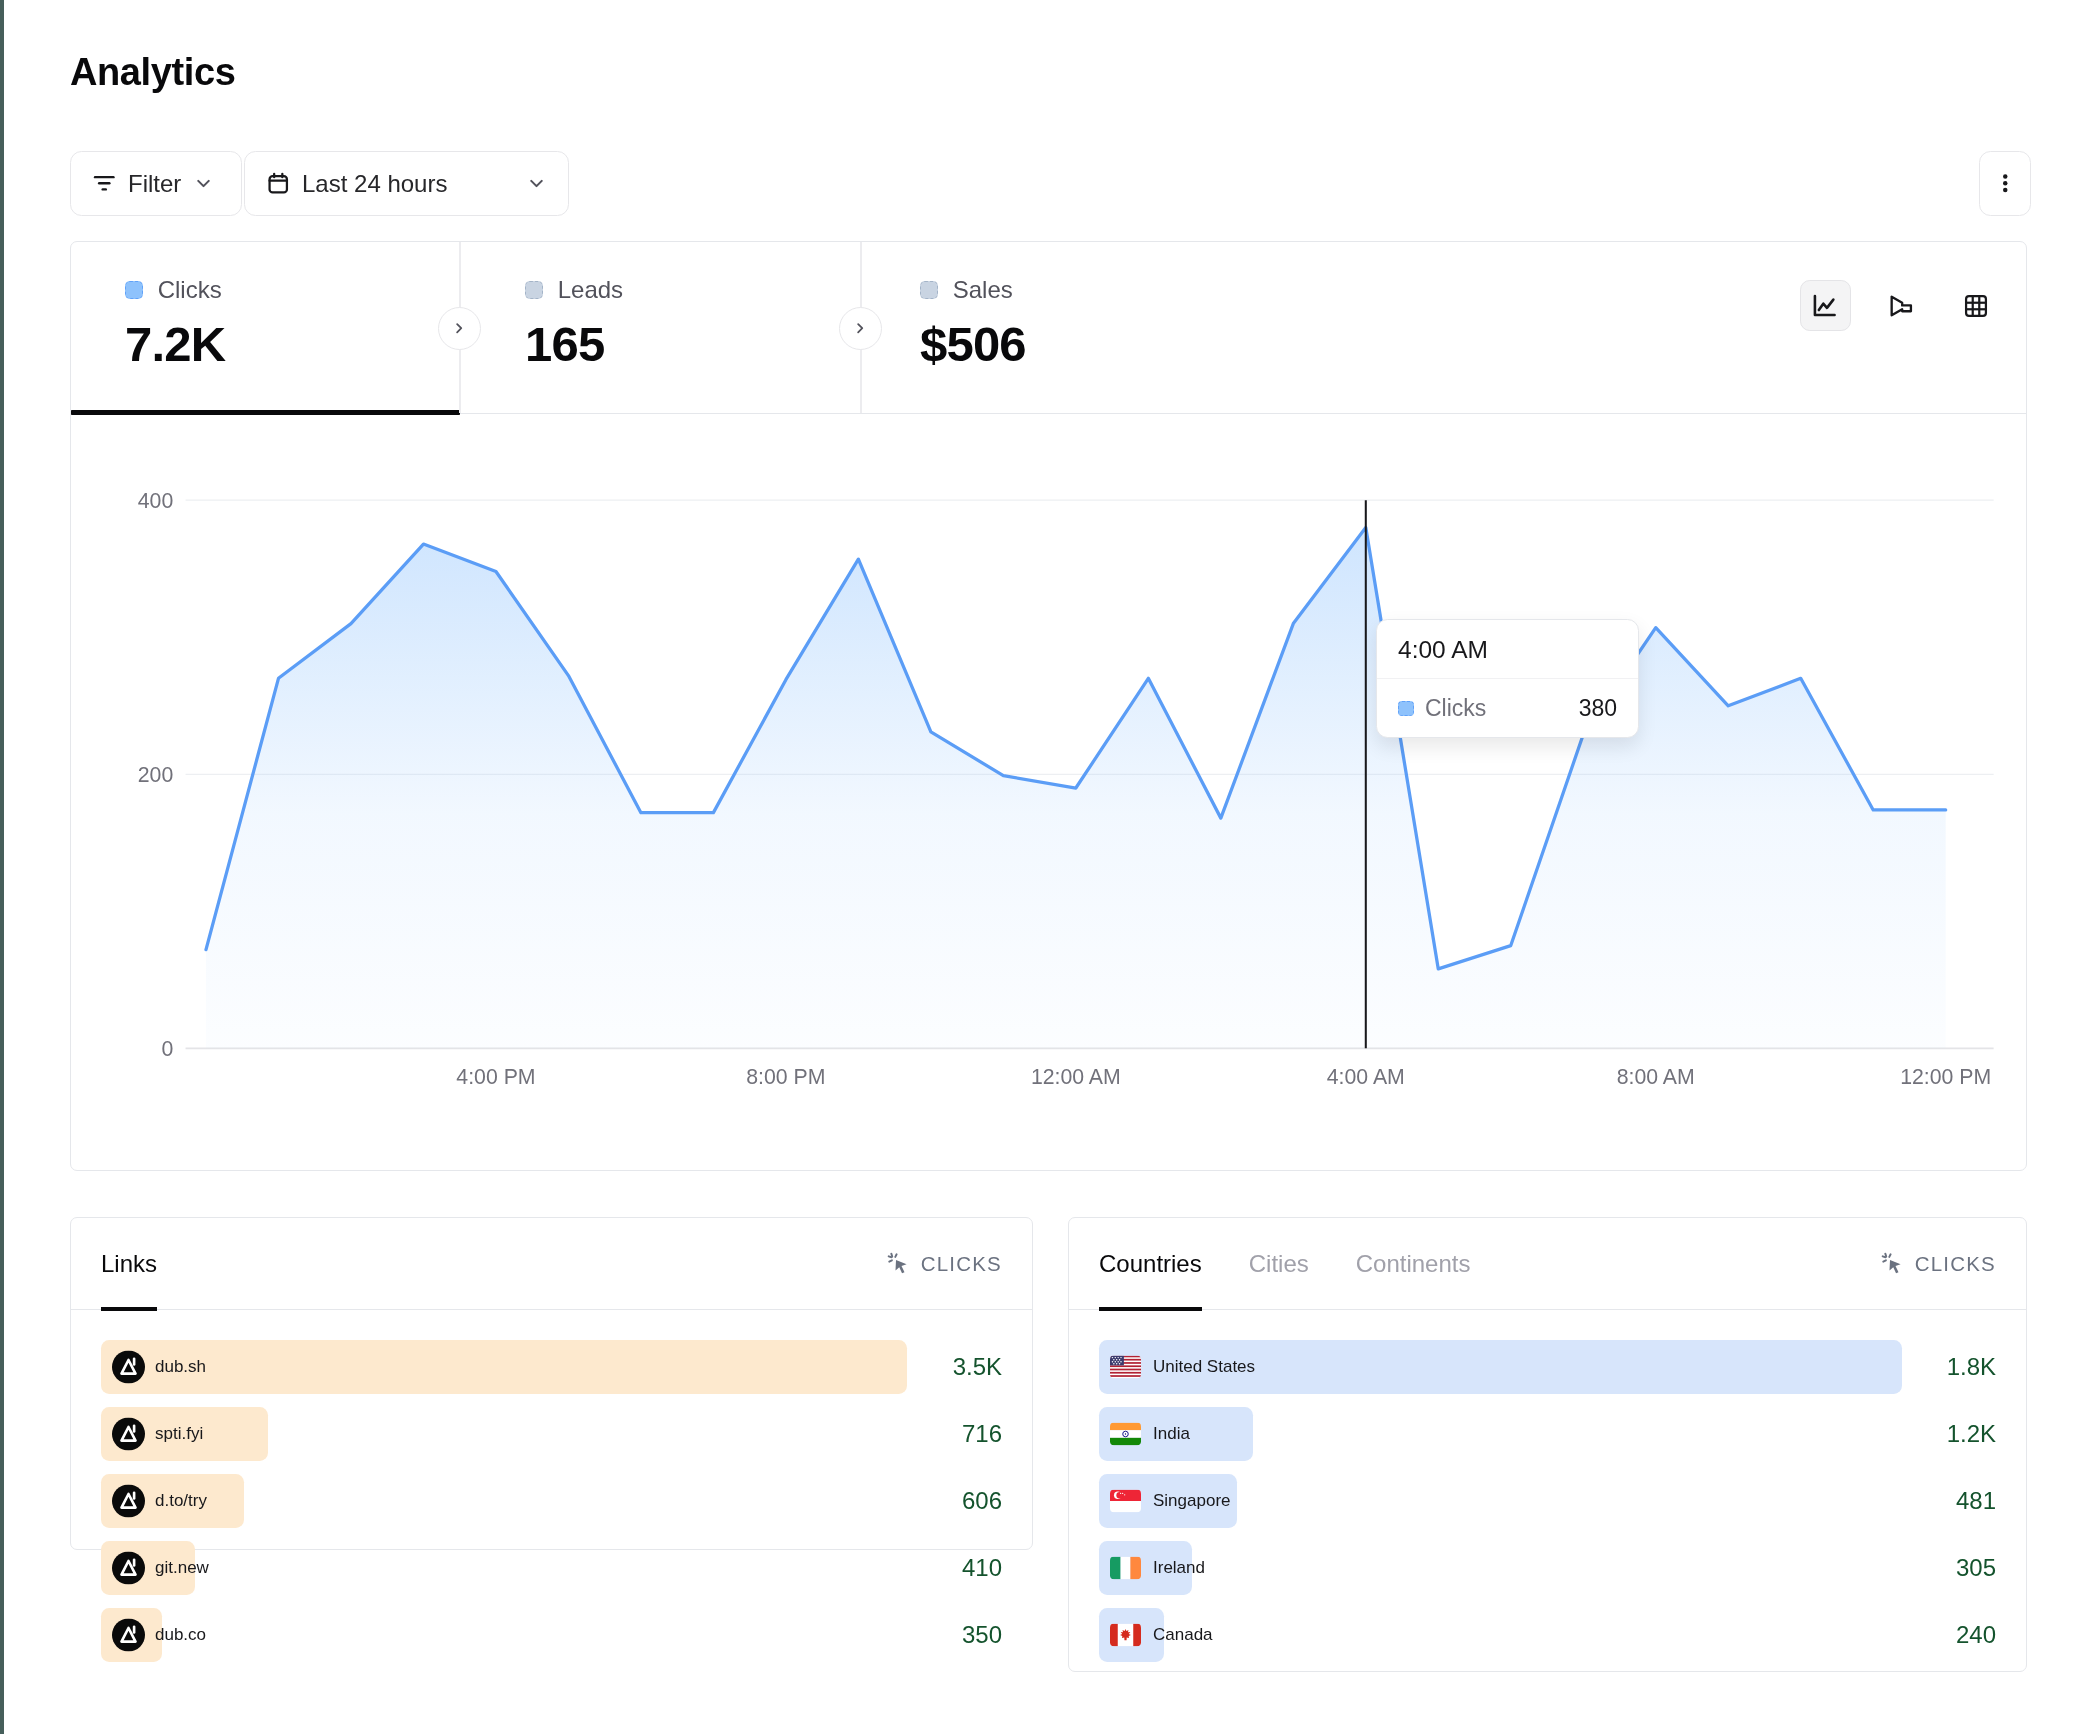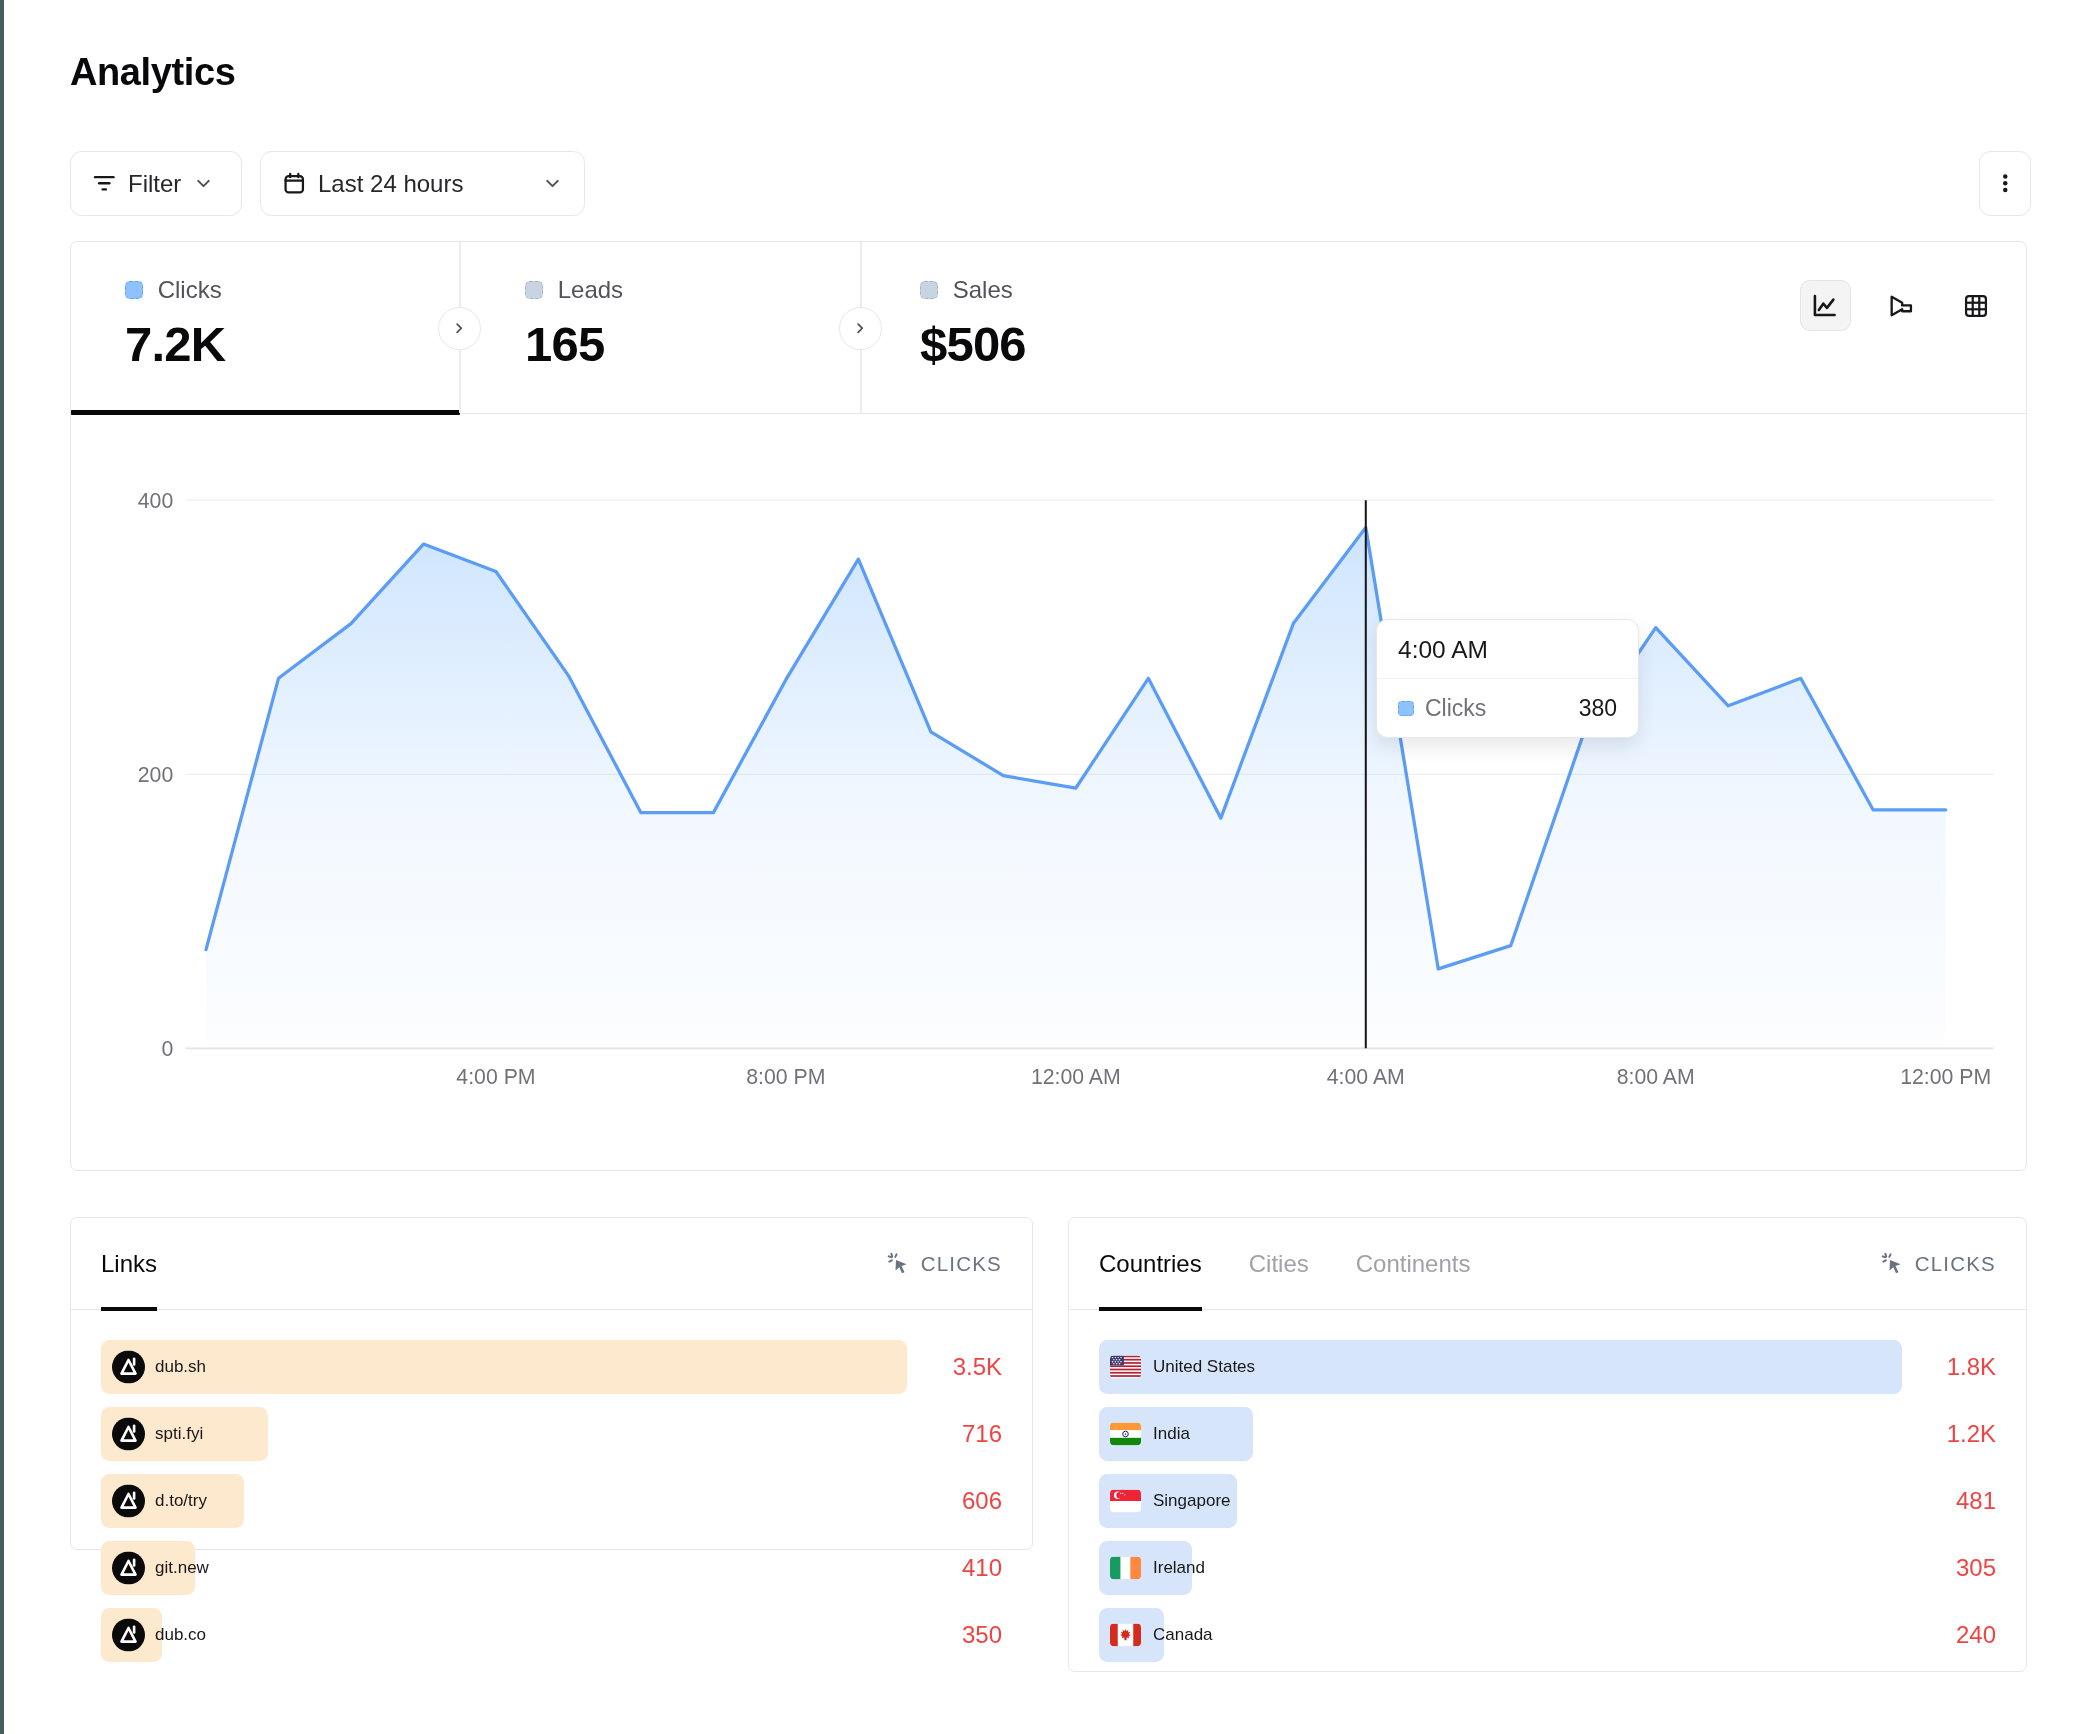--- a/index.html
+++ b/index.html
@@ -2,21 +2,21 @@
 <html style="font-size:13px"><head>
 <meta charset="utf-8">
 <style>
   *{box-sizing:border-box;margin:0;padding:0}
   html,body{width:2096px;height:1735px;background:#fff;font-family:"Liberation Sans",sans-serif;color:#18181b;overflow:hidden;position:relative}
   .edge-strip{position:absolute;left:0;top:0;bottom:0;width:4.1px;background:#465f5b}
   .page-title{position:absolute;left:70px;top:51px;font-size:38px;font-weight:700;letter-spacing:-0.4px;color:#09090b}
   
   .toolbar-btn{position:absolute;top:151px;height:65px;background:#fff;border:1.6px solid #e7e7ea;border-radius:11.5px;display:flex;align-items:center;gap:11.5px;padding:8px 21px;font-size:24px;font-weight:500;color:#27272a;cursor:pointer}
   .btn-filter{left:70px;width:172px}
-  .btn-date{left:260px;width:325px}
+  .btn-date{left:244px;width:325px}
   .btn-date .chev{margin-left:auto}
   .btn-kebab{left:1979px;width:52px;justify-content:center;padding:0}
   .icon{display:inline-flex;flex:none}
   .icon svg{display:block}
   
   .card{position:absolute;background:#fff;border:1.6px solid #e5e7eb;border-radius:7px}
   .main-card{left:70px;top:241px;width:1957px;height:930px}
   .stat-tabs{position:relative;height:172px;border-bottom:1.6px solid #e5e7eb;display:flex}
   .stat{position:relative;padding:34px 0 0 54px;cursor:pointer}
   .stat-1{width:389px}
@@ -52,21 +52,21 @@
   .ptab{position:relative;height:100%;display:flex;align-items:center;font-size:24px;font-weight:500;color:#a1a1aa;cursor:pointer}
   .ptab.active{color:#09090b}
   .ptab.active::after{content:"";position:absolute;left:0;right:0;bottom:-1.6px;height:4.1px;background:#09090b}
   .pmetric{margin-left:auto;display:flex;align-items:center;gap:9.8px;font-size:20.5px;font-weight:500;letter-spacing:1.2px;color:#6b7280}
   .rows{padding:29.5px 30px 0}
   .brow{position:relative;display:flex;align-items:center;height:54px;margin-bottom:13px;cursor:pointer}
   .track{position:relative;flex:1;height:54px;margin-right:16.4px}
   .bar{position:absolute;left:0;top:0;bottom:0;border-radius:8.2px}
   .ricon{position:absolute;left:10.6px;top:50%;transform:translateY(-50%);display:flex}
   .rlabel{position:absolute;left:54px;top:50%;transform:translateY(-50%);font-size:17px;color:#18181b;font-weight:400}
-  .rvalue{width:70px;text-align:right;font-size:24px;color:#ef4444}
+  .rvalue{width:70px;text-align:right;font-size:24px;color:#14532d}
 </style>
 </head>
 <body>
 
 <div class="edge-strip"></div>
 
 <h1 class="page-title">Analytics</h1>
 
 <button class="toolbar-btn btn-filter">
   <span class="icon">

